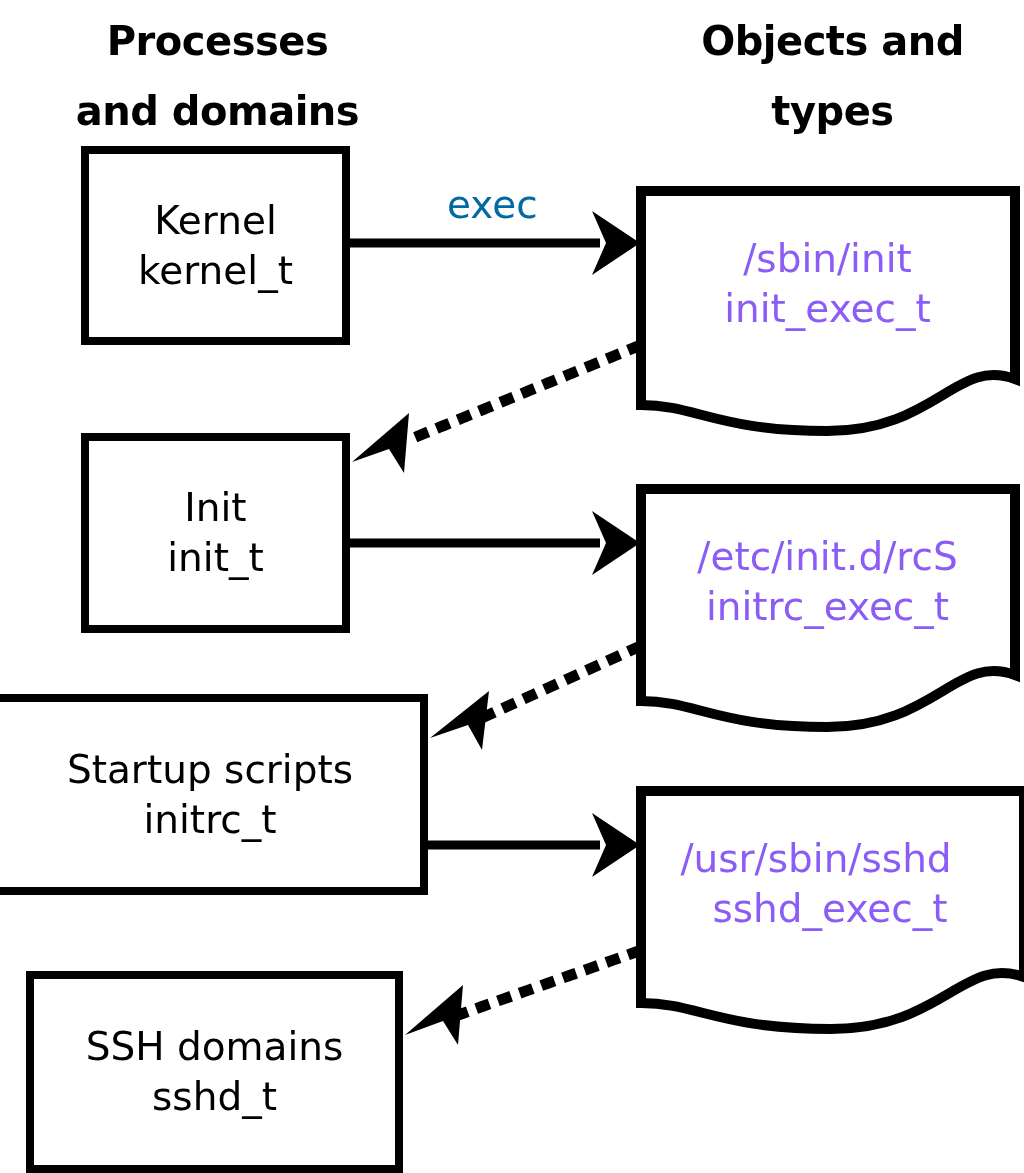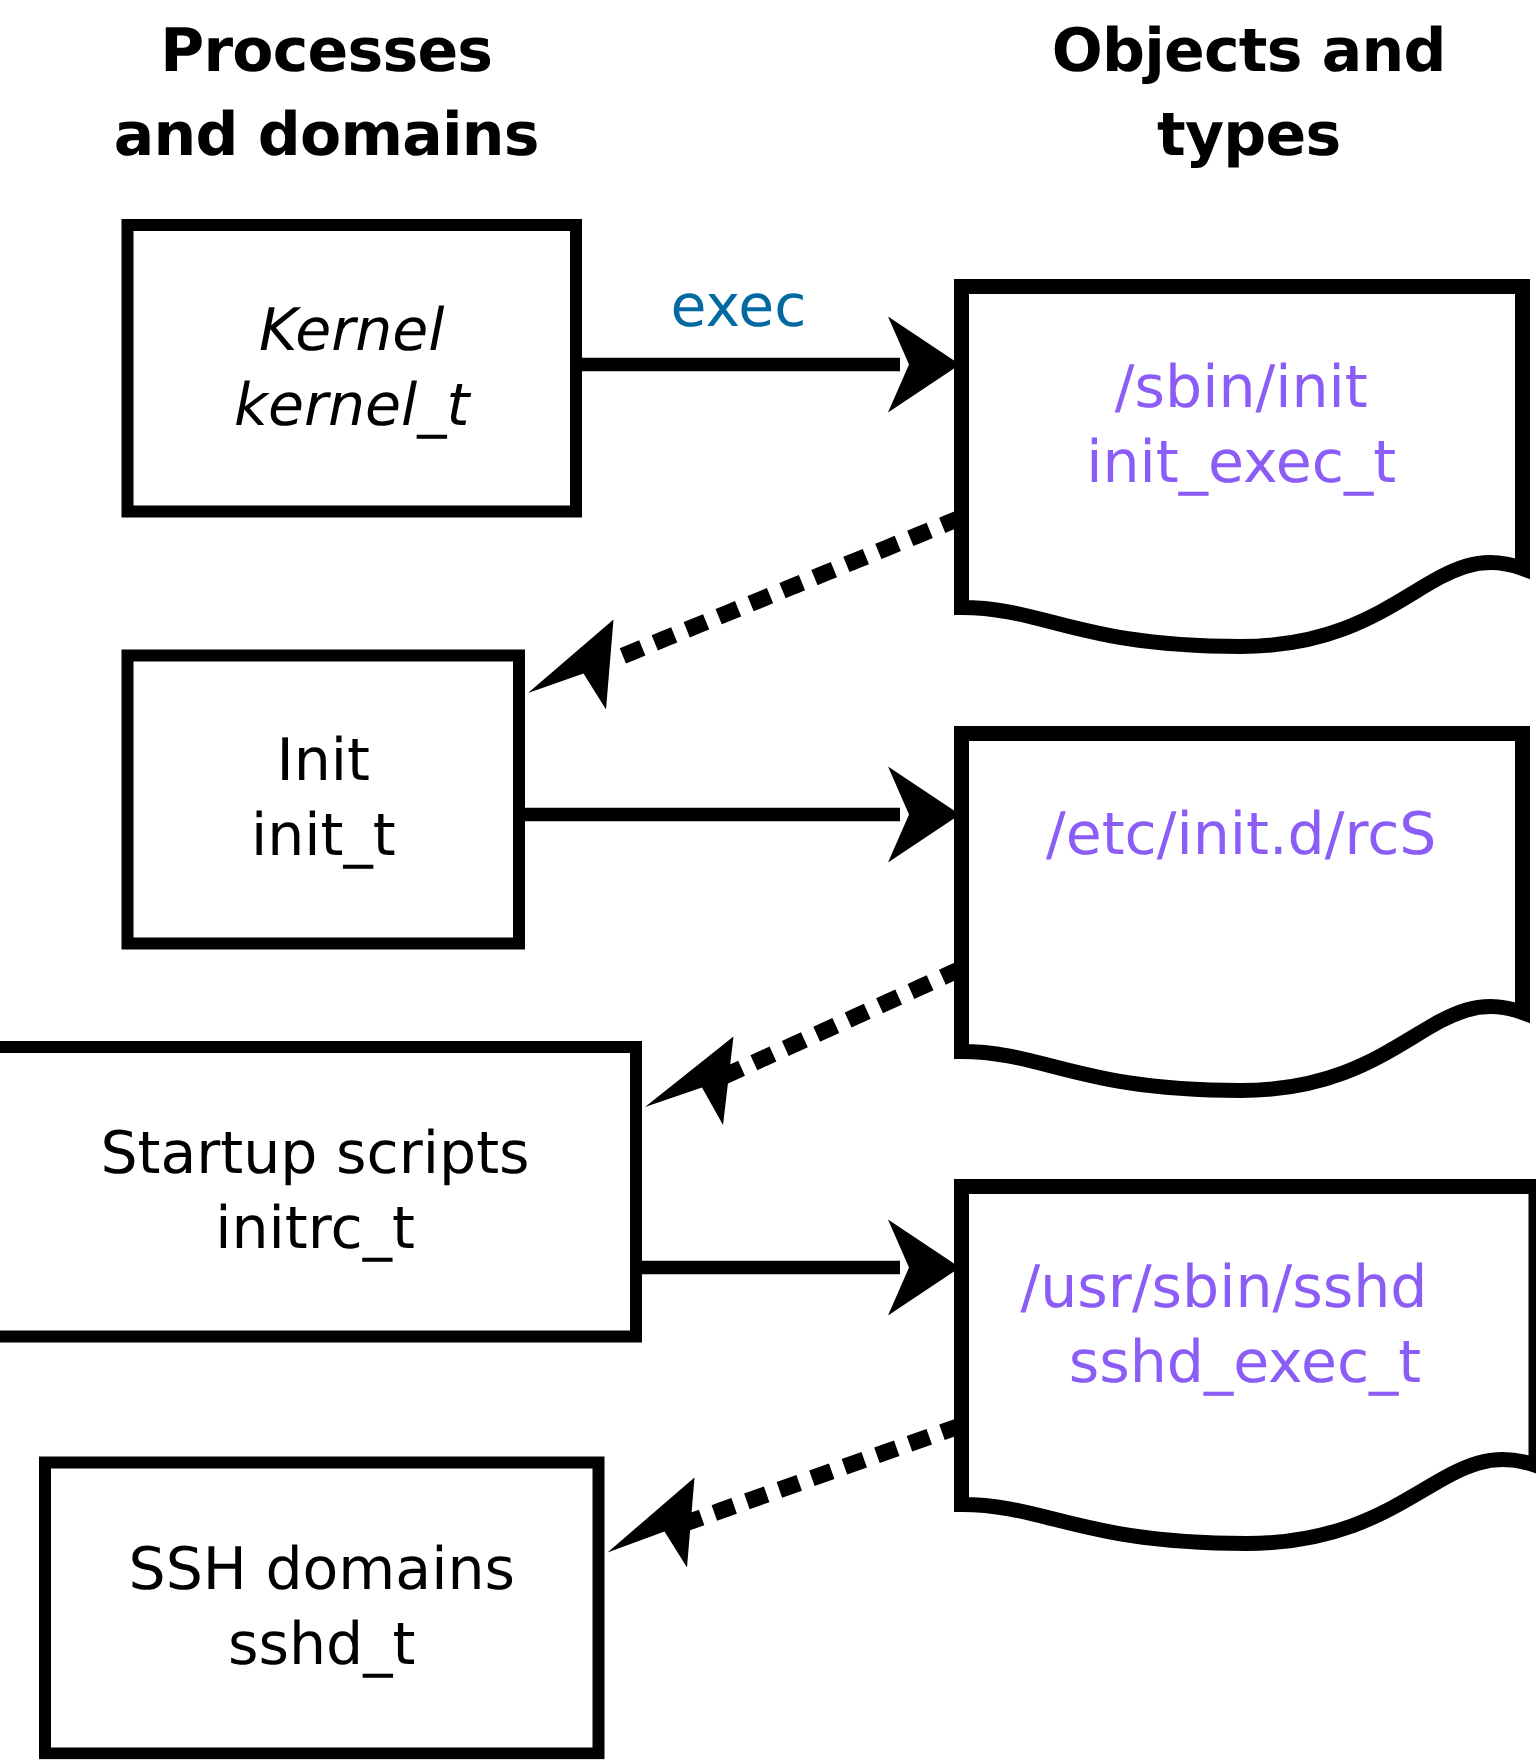--- a/index.html
+++ b/index.html
@@ -13,21 +13,21 @@
     height: 1173px;
     background: #ffffff;
     overflow: hidden;
     font-family: "DejaVu Sans", sans-serif;
   }
   .col-header {
     position: absolute;
     font-family: "DejaVu Sans", sans-serif;
     font-weight: bold;
     font-size: 40px;
-    line-height: 56px;
+    line-height: 70px;
     color: #000000;
     text-align: center;
     letter-spacing: -0.5px;
     white-space: pre-line;
   }
   #header-left  { left: 40px;  top: 6px; width: 355px; }
   #header-right { left: 640px; top: 6px; width: 385px; }
 
   .proc-box {
     position: absolute;
@@ -119,21 +119,21 @@
     </g>
 
     <g>
       <line x1="636" y1="952" x2="461" y2="1014" stroke="#000000" stroke-width="11" stroke-dasharray="3 20" stroke-linecap="square"></line>
       <polygon points="405,1035 463,985 458,1045 443,1021" fill="#000000"></polygon>
     </g>
   </svg>
 
   <div class="edge-label" style="left:447px; top:183px;">exec</div>
 
-  <div class="proc-box" style="left:81px; top:146px; width:307px; height:199px;font-style:italic;">
+  <div class="proc-box" style="left:81px; top:146px; width:269px; height:199px;">
     <div class="line1">Kernel</div>
     <div class="line2">kernel_t</div>
   </div>
 
   <div class="proc-box" style="left:81px; top:433px; width:269px; height:200px;">
     <div class="line1">Init</div>
     <div class="line2">init_t</div>
   </div>
 
   <div class="proc-box" style="left:-8px; top:694px; width:436px; height:201px;">
@@ -152,20 +152,21 @@
     </svg>
     <div class="doc-label" style="top:48px;">/sbin/init</div>
     <div class="doc-label" style="top:98px;">init_exec_t</div>
   </div>
 
   <div class="doc-wrap" style="left:636px; top:484px; width:383px; height:244px;">
     <svg width="383" height="244" viewBox="0 0 383 244">
       <path d="M5,5 L379,5 L379,191 C320,169 300,243 191,243 C82,243 60,217 5,217 Z" fill="#ffffff" stroke="#000000" stroke-width="10" stroke-linejoin="miter" stroke-linecap="butt"></path>
     </svg>
     <div class="doc-label" style="top:48px;">/etc/init.d/rcS</div>
+    <div class="doc-label" style="top:98px;">initrc_exec_t</div>
   </div>
 
   <div class="doc-wrap" style="left:636px; top:786px; width:392px; height:244px;">
     <svg width="392" height="244" viewBox="0 0 392 244">
       <path d="M5,5 L388,5 L388,191 C327,169 307,243 195,243 C84,243 61,217 5,217 Z" fill="#ffffff" stroke="#000000" stroke-width="10" stroke-linejoin="miter" stroke-linecap="butt"></path>
     </svg>
     <div class="doc-label" style="top:48px; width:360px;">/usr/sbin/sshd</div>
     <div class="doc-label" style="top:98px; width:388px;">sshd_exec_t</div>
   </div>
 

